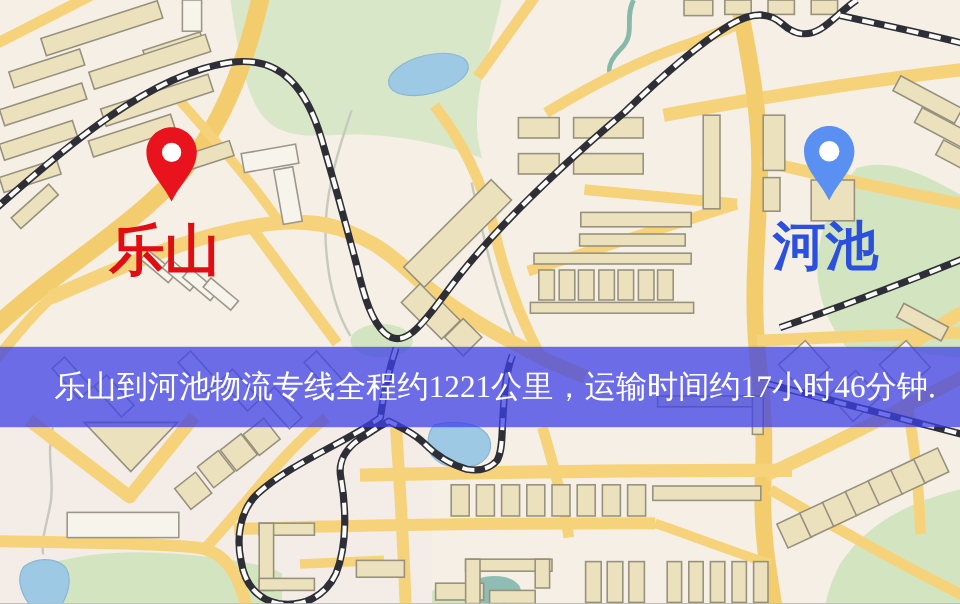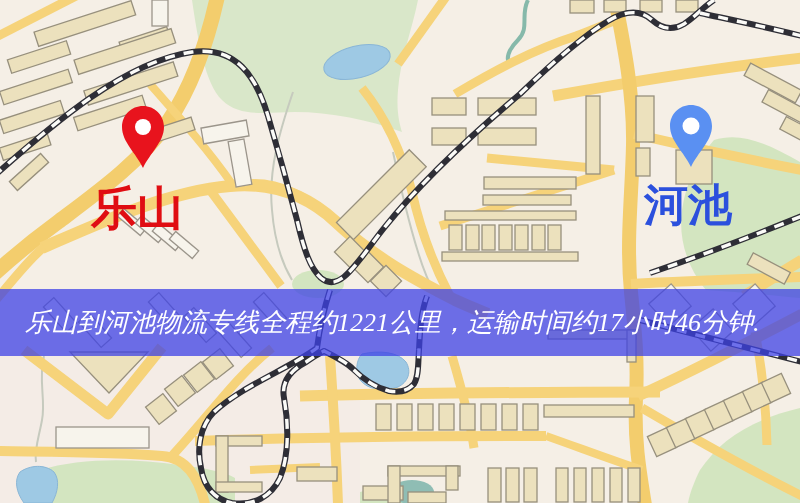--- a/index.html
+++ b/index.html
@@ -1,34 +1,34 @@
 <!DOCTYPE html>
 <html><head>
 <meta charset="utf-8">
 <style>
   html,body{margin:0;padding:0;background:#888;}
   .screen{position:relative;width:800px;height:503px;overflow:hidden;
-          font-family:"Liberation Sans","DejaVu Sans",sans-serif;background:#f5efe6;}
+          font-family:"Liberation Sans","DejaVu Sans",sans-serif;background:#f5efe6;text-align:center;}
   .screen svg{position:absolute;left:0;top:0;}
   .bld{fill:#ece1bd;stroke:#97907d;stroke-width:1.3;}
   .bldw{fill:#f7f4ec;stroke:#9b958b;stroke-width:1.3;}
   .road{fill:none;stroke:#f6d37a;stroke-linejoin:round;stroke-linecap:butt;}
   .roadmaj{fill:none;stroke:#f3cd6d;stroke-linejoin:round;}
   .rbase{fill:none;stroke:#2e2e36;stroke-width:6;stroke-linejoin:round;}
   .rdash{fill:none;stroke:#fbfbf8;stroke-width:3.4;stroke-dasharray:10 9;}
   .contour{fill:none;stroke:#c6cabe;stroke-width:2;}
   .green{fill:#d9e7c9;stroke:none;}
   .green2{fill:#d3e5c0;}
   .water{fill:#9ec9e4;stroke:#8ab6d6;stroke-width:1;}
   .city{font-family:"Liberation Serif","DejaVu Serif",serif;font-weight:600;}
   .banner{position:absolute;left:0;top:289px;width:100%;height:67px;
           background:rgba(62,66,230,0.75);z-index:5;}
   .banner span{display:block;padding-left:25px;line-height:67px;white-space:nowrap;
           font-family:"Liberation Serif","DejaVu Serif",serif;
-          font-size:26px;color:#ffffff;font-style:italic;}
+          font-size:26px;color:#ffffff;}
 </style>
 </head>
 <body>
 
 <div class="screen">
 
 <svg width="800" height="503" viewBox="0 0 800 503">
 
   <rect x="0" y="0" width="800" height="503" fill="#f5efe6"></rect>
   <rect x="0" y="330" width="360" height="173" fill="#f3e9e6" opacity="0.55"></rect>

